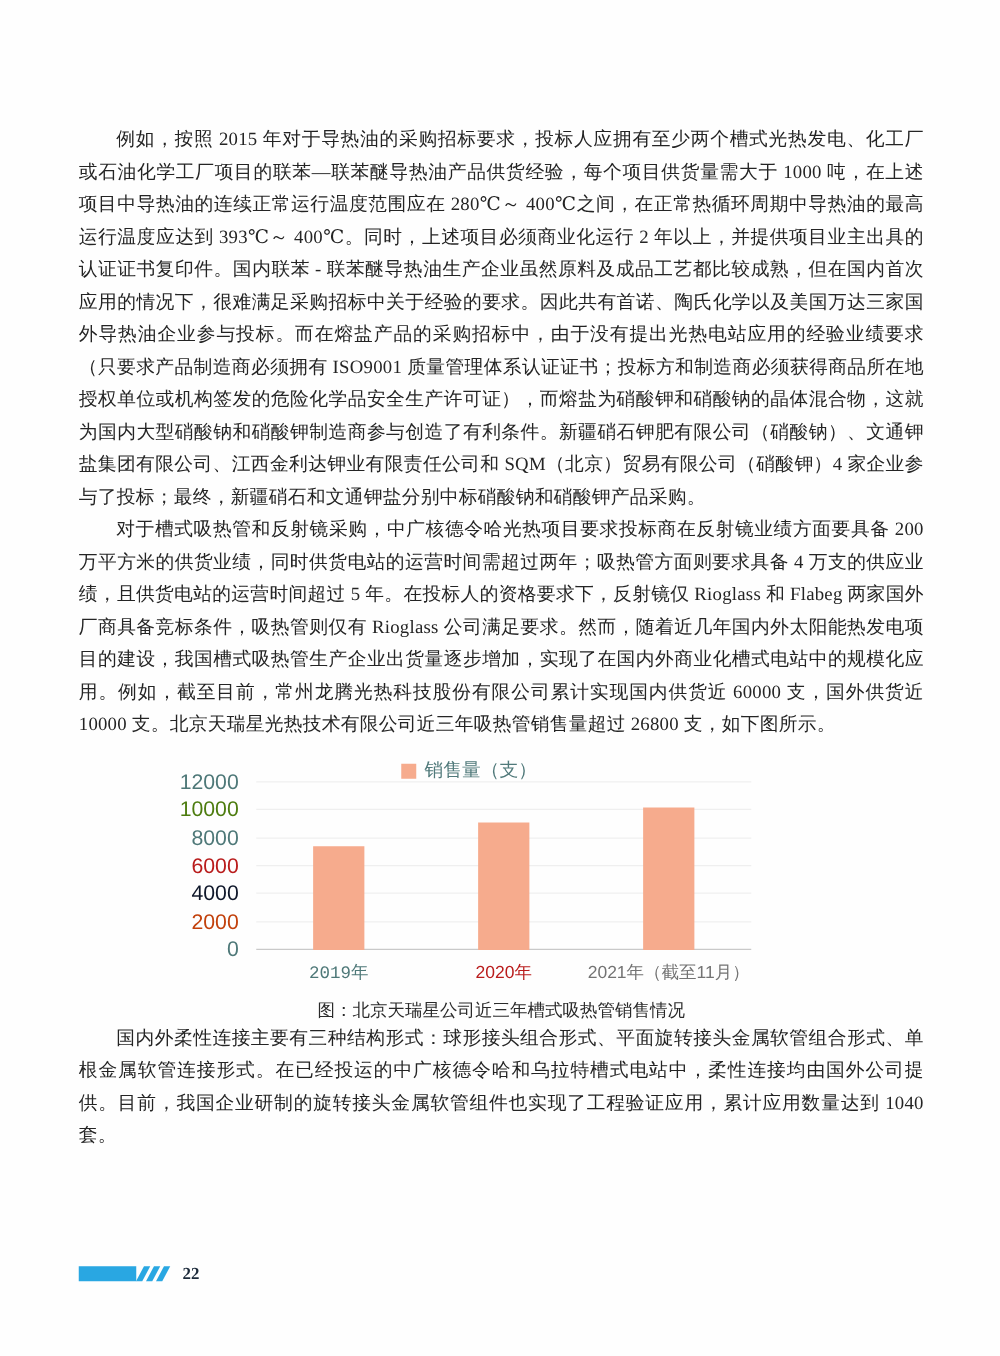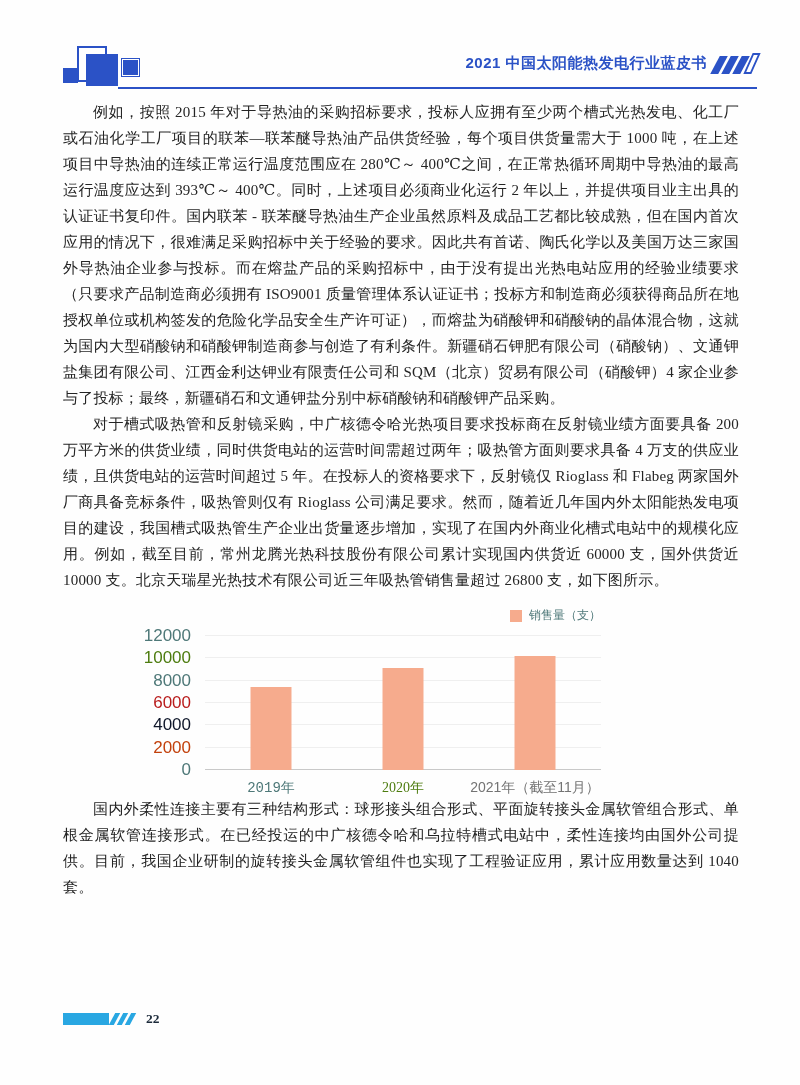--- a/index.html
+++ b/index.html
@@ -32,22 +32,22 @@
   .header-rule { position:absolute; left:55px; right:0; top:41px; height:2px; background:#2b52c6; }
 
   
   .content { position:absolute; left:63px; top:99px; width:676px; }
   .para { font-size:15px; line-height:26px; text-align:justify;
           text-indent:2em; color:#242424; letter-spacing:0.2px; }
 
   
   .chart { margin:14px 0 0 86px; width:452px;
            font-family:"Liberation Sans","DejaVu Sans",sans-serif; }
-  .chart-legend { display:flex; justify-content:flex-end; align-items:center; gap:7px;
-                  font-size:12px; color:#50797a; margin-bottom:12px; }
+  .chart-legend { display:flex; justify-content:center; align-items:center; gap:7px;
+                  font-size:15px; color:#50797a; }
   .legend-swatch { width:12px; height:12px; display:inline-block; }
   .chart-body { position:relative; height:134px; }
   .chart-yaxis { position:absolute; left:0; top:0; bottom:0; width:50px; }
   .ytick { position:absolute; right:8px; transform:translateY(50%);
            font-size:17px; color:#4e7878; }
   .chart-plot { position:absolute; left:56px; right:0; top:0; bottom:0; }
   .gridline { position:absolute; left:0; right:0; height:1px; background:#efefef; }
   .gridline.baseline { background:#c9c9c9; }
   .bar { position:absolute; bottom:0; width:41px; transform:translateX(-50%); }
   .chart-xaxis { position:relative; margin-left:56px; height:26px; }
@@ -64,36 +64,20 @@
   .fbar { display:flex; align-items:center; height:12px; }
   .fbar .solid { width:46px; height:12px; background:#29a7e2; }
   .fbar .fs { width:5px; height:12px; background:#29a7e2; margin-left:3px; transform:skewX(-28deg); }
   .page-num { font-size:13.5px; font-weight:bold; color:#1c2a3a; }
 </style>
 </head>
 <body>
 
 <div class="page">
 
-  <div class="header">
-    <div class="logo">
-      <div class="sq-outline"></div>
-      <div class="sq-solid"></div>
-      <div class="sq-small-l"></div>
-      <div class="sq-small-r"></div>
-    </div>
-    <div class="header-title">2021 中国太阳能热发电行业蓝皮书</div>
-    <div class="header-stripes">
-      <div class="st"></div>
-      <div class="st"></div>
-      <div class="st"></div>
-      <div class="st-outline"></div>
-    </div>
-    <div class="header-rule"></div>
-  </div>
 
   <div class="content">
     <p class="para">例如，按照 2015 年对于导热油的采购招标要求，投标人应拥有至少两个槽式光热发电、化工厂或石油化学工厂项目的联苯—联苯醚导热油产品供货经验，每个项目供货量需大于 1000 吨，在上述项目中导热油的连续正常运行温度范围应在 280℃～ 400℃之间，在正常热循环周期中导热油的最高运行温度应达到 393℃～ 400℃。同时，上述项目必须商业化运行 2 年以上，并提供项目业主出具的认证证书复印件。国内联苯 - 联苯醚导热油生产企业虽然原料及成品工艺都比较成熟，但在国内首次应用的情况下，很难满足采购招标中关于经验的要求。因此共有首诺、陶氏化学以及美国万达三家国外导热油企业参与投标。而在熔盐产品的采购招标中，由于没有提出光热电站应用的经验业绩要求（只要求产品制造商必须拥有 ISO9001 质量管理体系认证证书；投标方和制造商必须获得商品所在地授权单位或机构签发的危险化学品安全生产许可证），而熔盐为硝酸钾和硝酸钠的晶体混合物，这就为国内大型硝酸钠和硝酸钾制造商参与创造了有利条件。新疆硝石钾肥有限公司（硝酸钠）、文通钾盐集团有限公司、江西金利达钾业有限责任公司和 SQM（北京）贸易有限公司（硝酸钾）4 家企业参与了投标；最终，新疆硝石和文通钾盐分别中标硝酸钠和硝酸钾产品采购。</p>
     <p class="para">对于槽式吸热管和反射镜采购，中广核德令哈光热项目要求投标商在反射镜业绩方面要具备 200 万平方米的供货业绩，同时供货电站的运营时间需超过两年；吸热管方面则要求具备 4 万支的供应业绩，且供货电站的运营时间超过 5 年。在投标人的资格要求下，反射镜仅 Rioglass 和 Flabeg 两家国外厂商具备竞标条件，吸热管则仅有 Rioglass 公司满足要求。然而，随着近几年国内外太阳能热发电项目的建设，我国槽式吸热管生产企业出货量逐步增加，实现了在国内外商业化槽式电站中的规模化应用。例如，截至目前，常州龙腾光热科技股份有限公司累计实现国内供货近 60000 支，国外供货近 10000 支。北京天瑞星光热技术有限公司近三年吸热管销售量超过 26800 支，如下图所示。</p>
 
     <div class="chart">
       <div class="chart-legend">
         <span class="legend-swatch" style="background: rgb(246, 171, 141);"></span>
         <span>销售量（支）</span>
       </div>
@@ -115,25 +99,26 @@
             <div class="gridline" style="bottom: 66.6667%;"></div>
             <div class="gridline" style="bottom: 83.3333%;"></div>
             <div class="gridline" style="bottom: 100%;"></div>
             <div class="bar" style="left: 16.6667%; height: 61.6667%; background: rgb(246, 171, 141);"></div>
             <div class="bar" style="left: 50%; height: 75.8333%; background: rgb(246, 171, 141);"></div>
             <div class="bar" style="left: 83.3333%; height: 85%; background: rgb(246, 171, 141);"></div>
           </div>
       </div>
       <div class="chart-xaxis">
           <div class="xtick" style="left: 16.6667%; color: rgb(78, 120, 120); font-family: Liberation Mono, monospace;">2019年</div>
-          <div class="xtick" style="left: 50%; color: #4d7c0f; font-family: Liberation Serif, serif;">2020年</div>
+          <div class="xtick" style="left: 50%; color: #b91c1c;">2020年</div>
           <div class="xtick" style="left: 83.3333%; color: #737373;">2021年（截至11月）</div>
         </div>
     </div>
 
+    <div class="fig-caption">图：北京天瑞星公司近三年槽式吸热管销售情况</div>
 
     <p class="para">国内外柔性连接主要有三种结构形式：球形接头组合形式、平面旋转接头金属软管组合形式、单根金属软管连接形式。在已经投运的中广核德令哈和乌拉特槽式电站中，柔性连接均由国外公司提供。目前，我国企业研制的旋转接头金属软管组件也实现了工程验证应用，累计应用数量达到 1040 套。</p>
   </div>
 
   <div class="footer">
     <div class="fbar">
       <div class="solid"></div>
       <div class="fs"></div>
       <div class="fs"></div>
       <div class="fs"></div>

